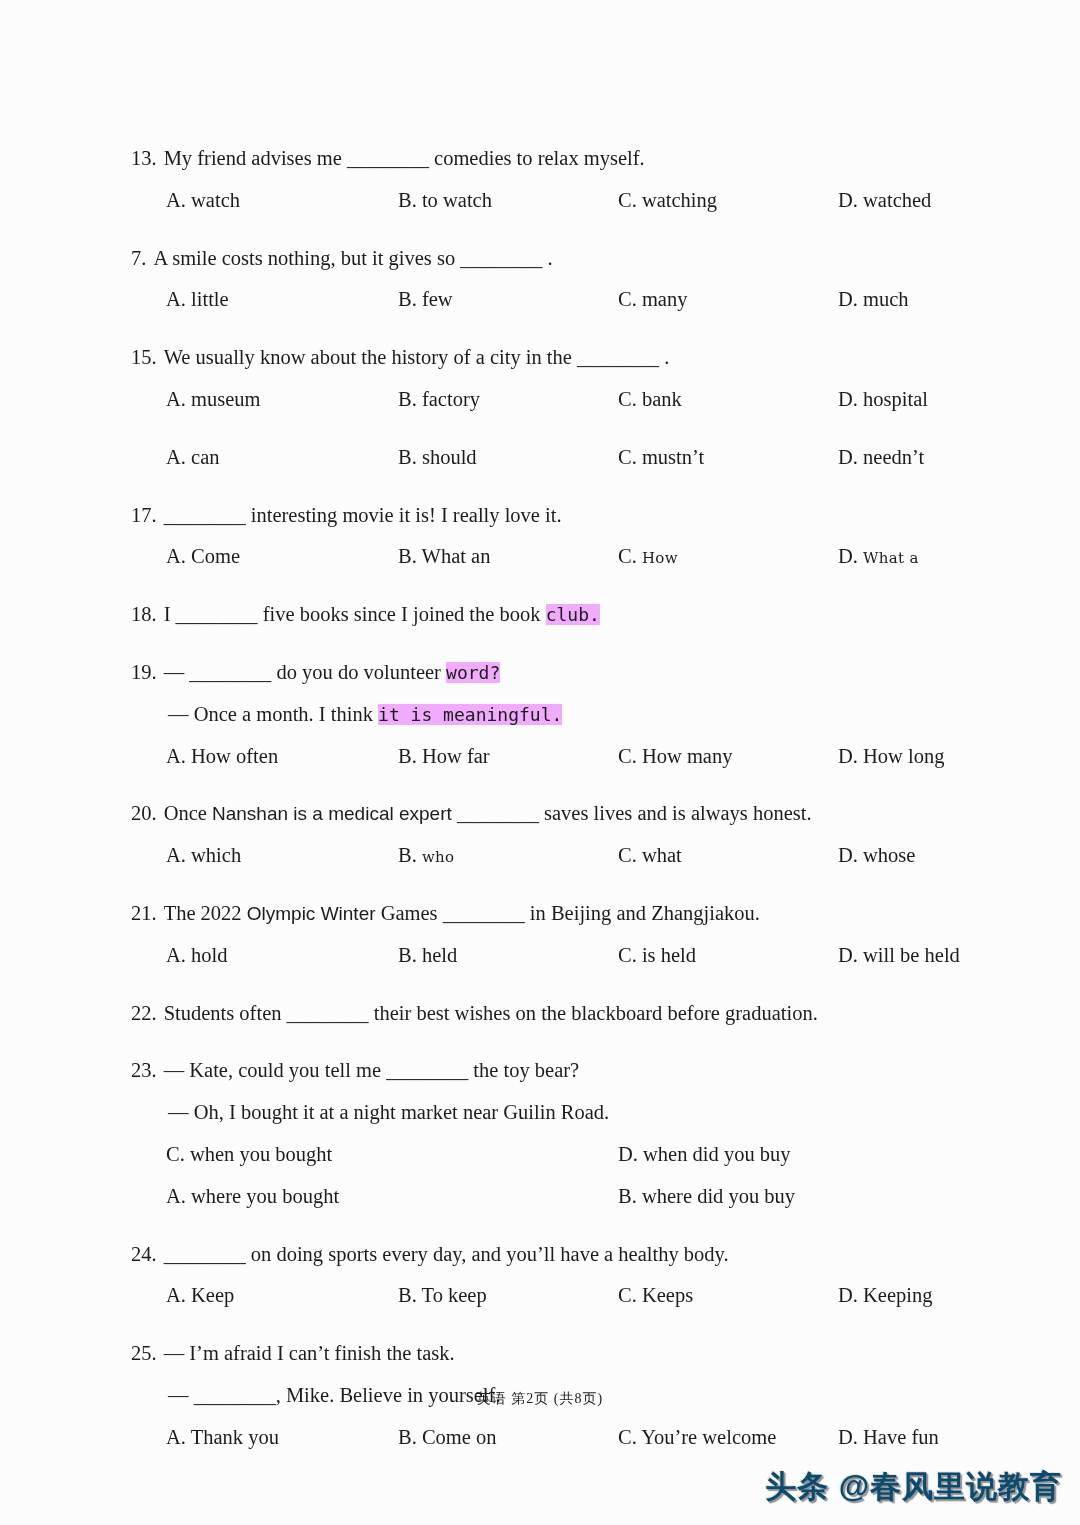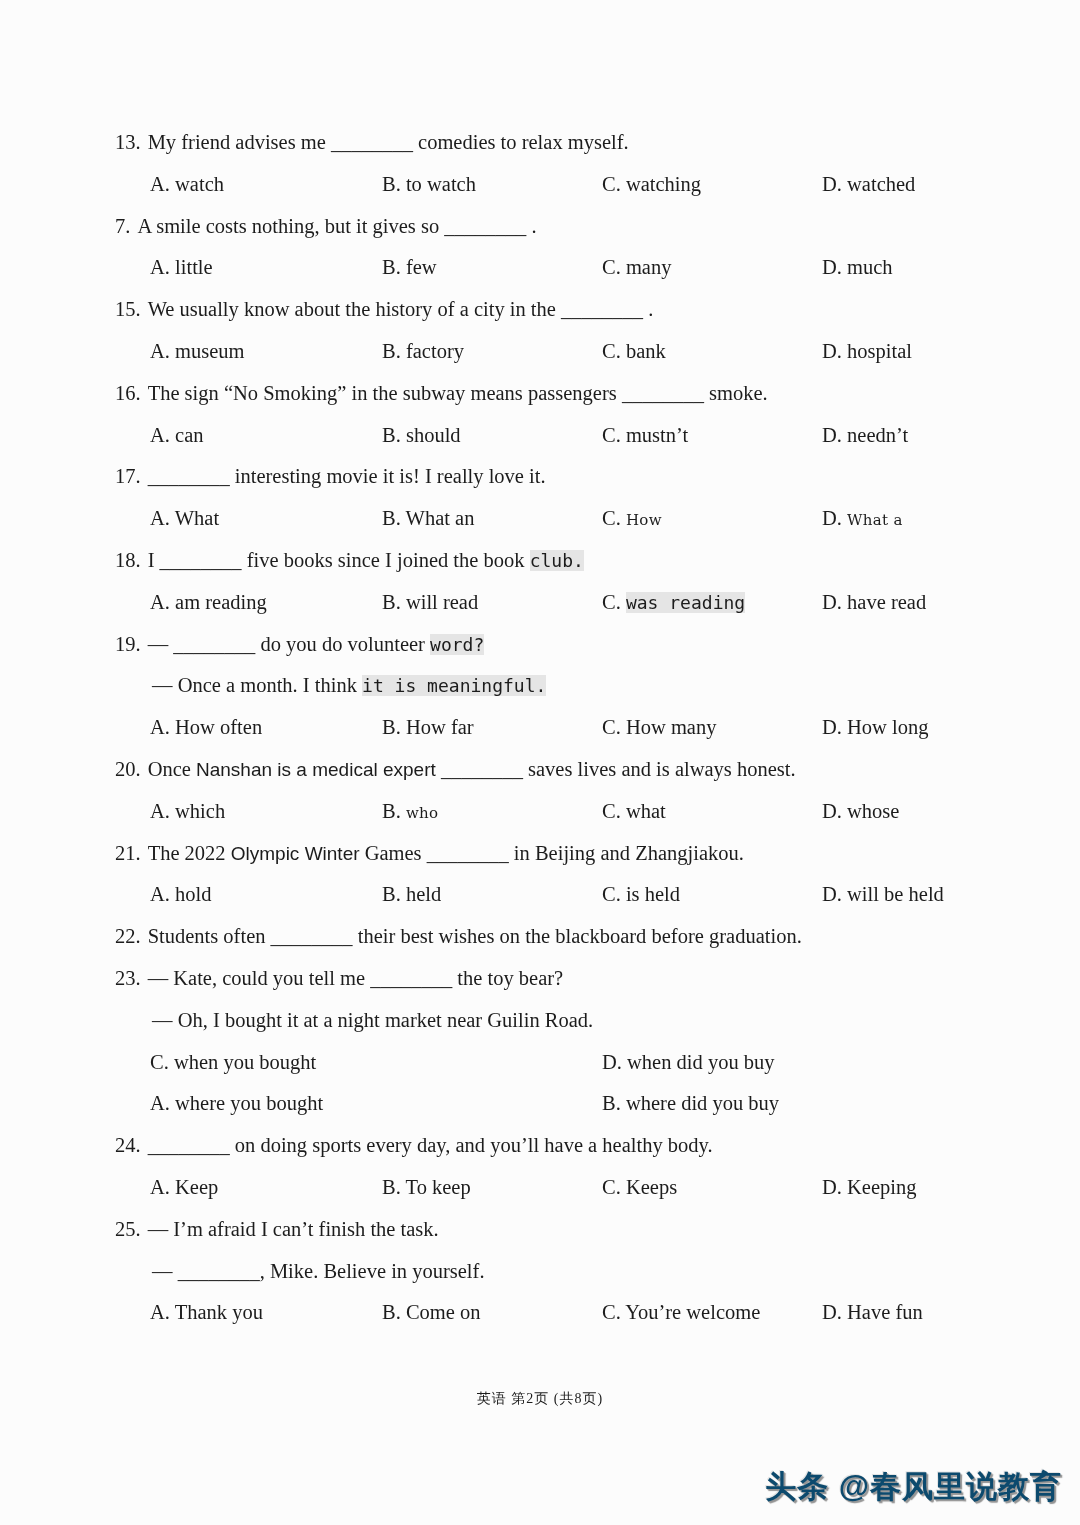--- a/index.html
+++ b/index.html
@@ -2,33 +2,33 @@
 <html><head>
 <meta charset="utf-8">
 <style>
   html,body { margin:0; padding:0; background:#fdfdfd; }
   .page {
     position:relative; width:1080px; height:1525px;
     background:#fcfcfc; overflow:hidden;
     font-family:"Liberation Serif", serif; color:#1c1c1c;
   }
   .content { position:absolute; left:115px; top:122px; width:905px; }
-  .q-block { margin:0; }
+  .q-block { margin:16px; }
   .q-line {
     position:relative; height:41.8px; line-height:41.8px;
     font-size:20.5px; white-space:nowrap;
   }
   .q-line.indent { padding-left:37px; }
   .q-num { display:inline-block; margin-right:7px; }
   .opt { position:absolute; top:0; }
   .o0 { left:35px; }  .o1 { left:267px; } .o2 { left:487px; } .o3 { left:707px; }
   .g0 { left:35px; }  .g1 { left:487px; }
   .seg-serif { font-family:"Liberation Serif", serif; }
   .seg-sans  { font-family:"Liberation Sans", sans-serif; font-size:19px; }
-  .seg-mono  { font-family:"DejaVu Sans Mono", monospace; font-size:18px; background:#e5e5e5; }
+  .seg-mono  { font-family:"DejaVu Sans Mono", monospace; font-size:18px; background:#f0abfc; }
   .seg-alt   { font-family:"DejaVu Serif", serif; font-size:15px; letter-spacing:0.3px; }
   .footer {
     position:absolute; left:0; top:1390px; width:100%;
     text-align:center; font-size:14px; letter-spacing:1px;
     font-family:"Liberation Serif", serif;
   }
   .watermark {
     position:absolute; right:18px; top:1466px;
     font-size:31px; font-weight:bold;
     font-family:"Liberation Sans", sans-serif;
@@ -63,45 +63,38 @@
       <div class="q-block">
         <div class="q-line"><span class="q-num">15.</span><span class="seg-serif">We usually know about the history of a city in the ________ .</span></div>
         <div class="q-line">
           <span class="opt o0"><span class="seg-serif">A. museum</span></span>
           <span class="opt o1"><span class="seg-serif">B. factory</span></span>
           <span class="opt o2"><span class="seg-serif">C. bank</span></span>
           <span class="opt o3"><span class="seg-serif">D. hospital</span></span>
         </div>
       </div>
       <div class="q-block">
-        <div class="q-line"><span class="q-num">16.</span><span class="seg-serif">The sign “No Smoking” in the subway means passengers ________ smoke.</span></div>
         <div class="q-line">
           <span class="opt o0"><span class="seg-serif">A. can</span></span>
           <span class="opt o1"><span class="seg-serif">B. should</span></span>
           <span class="opt o2"><span class="seg-serif">C. mustn’t</span></span>
           <span class="opt o3"><span class="seg-serif">D. needn’t</span></span>
         </div>
       </div>
       <div class="q-block">
         <div class="q-line"><span class="q-num">17.</span><span class="seg-serif">________ interesting movie it is! I really love it.</span></div>
         <div class="q-line">
-          <span class="opt o0"><span class="seg-serif">A. What</span></span>
+          <span class="opt o0"><span class="seg-serif">A. Come</span></span>
           <span class="opt o1"><span class="seg-serif">B. What an</span></span>
           <span class="opt o2"><span class="seg-serif">C. </span><span class="seg-alt">How</span></span>
           <span class="opt o3"><span class="seg-serif">D. </span><span class="seg-alt">What a</span></span>
         </div>
       </div>
       <div class="q-block">
         <div class="q-line"><span class="q-num">18.</span><span class="seg-serif">I ________ five books since I joined the book </span><span class="seg-mono">club.</span></div>
-        <div class="q-line">
-          <span class="opt o0"><span class="seg-serif">A. am reading</span></span>
-          <span class="opt o1"><span class="seg-serif">B. will read</span></span>
-          <span class="opt o2"><span class="seg-serif">C. </span><span class="seg-mono">was reading</span></span>
-          <span class="opt o3"><span class="seg-serif">D. have read</span></span>
-        </div>
       </div>
       <div class="q-block">
         <div class="q-line"><span class="q-num">19.</span><span class="seg-serif">— ________ do you do volunteer </span><span class="seg-mono">word?</span></div>
         <div class="q-line indent"><span class="seg-serif">— Once a month. I think </span><span class="seg-mono">it is meaningful.</span></div>
         <div class="q-line">
           <span class="opt o0"><span class="seg-serif">A. How often</span></span>
           <span class="opt o1"><span class="seg-serif">B. How far</span></span>
           <span class="opt o2"><span class="seg-serif">C. How many</span></span>
           <span class="opt o3"><span class="seg-serif">D. How long</span></span>
         </div>

